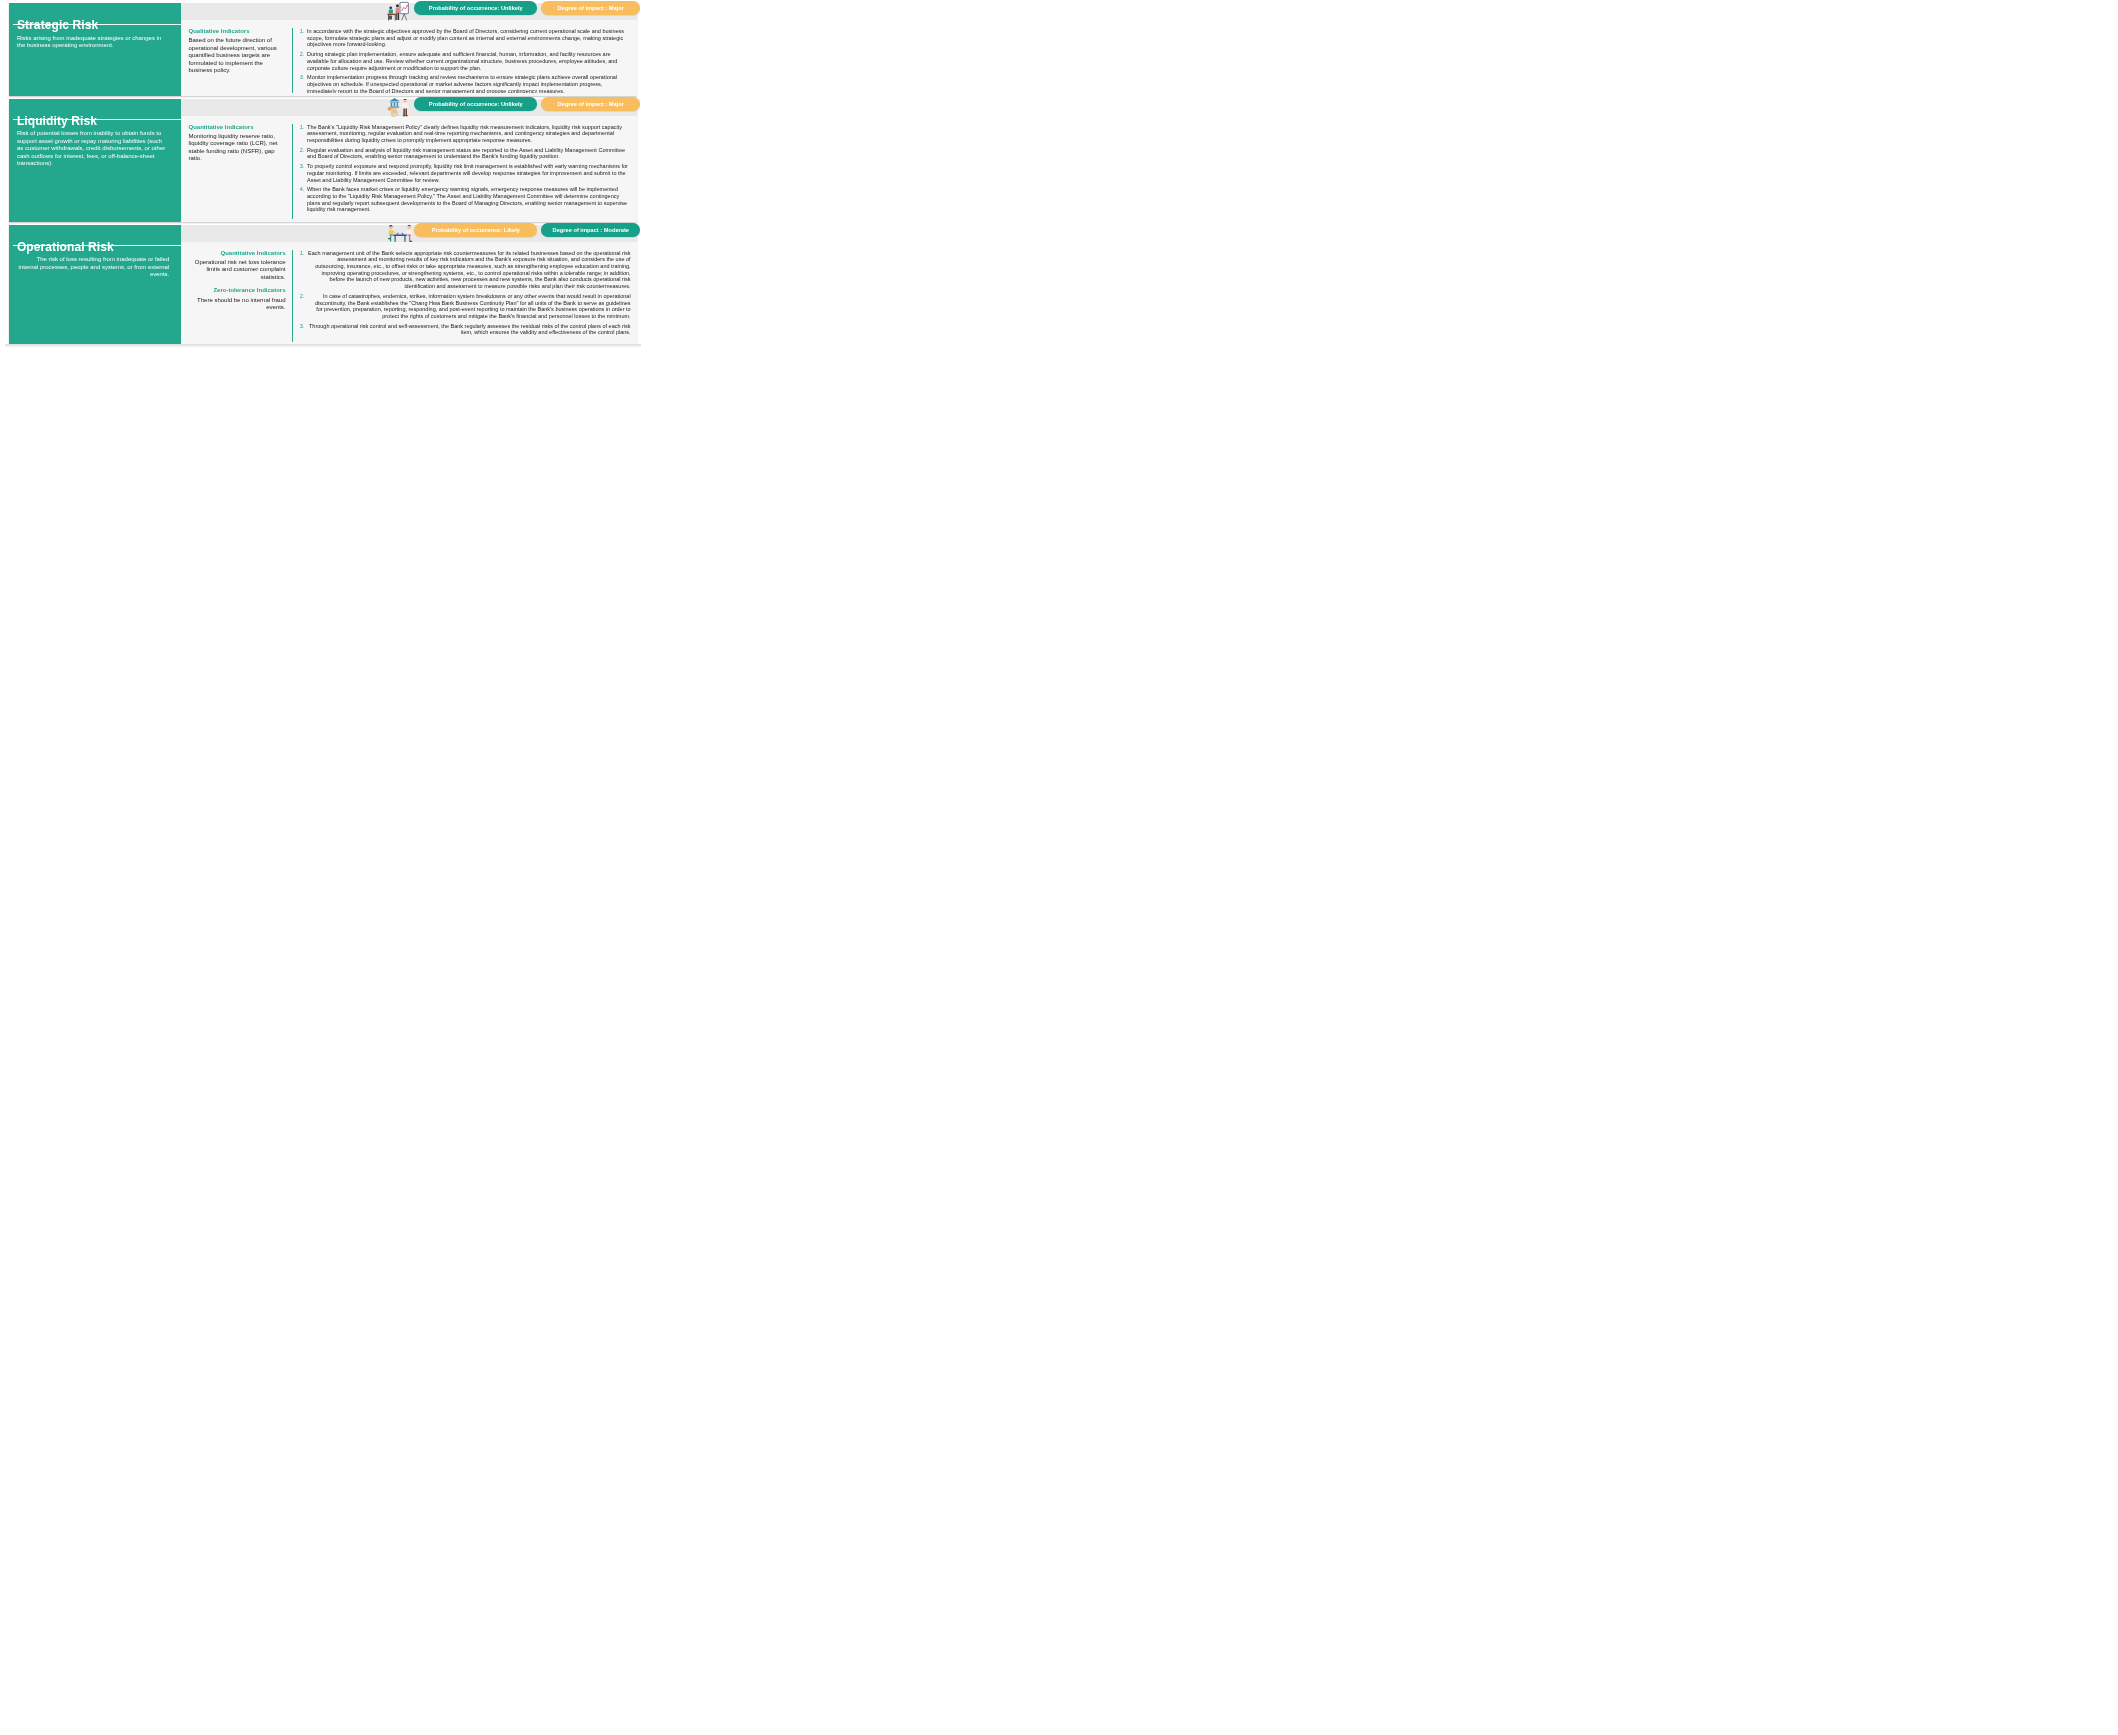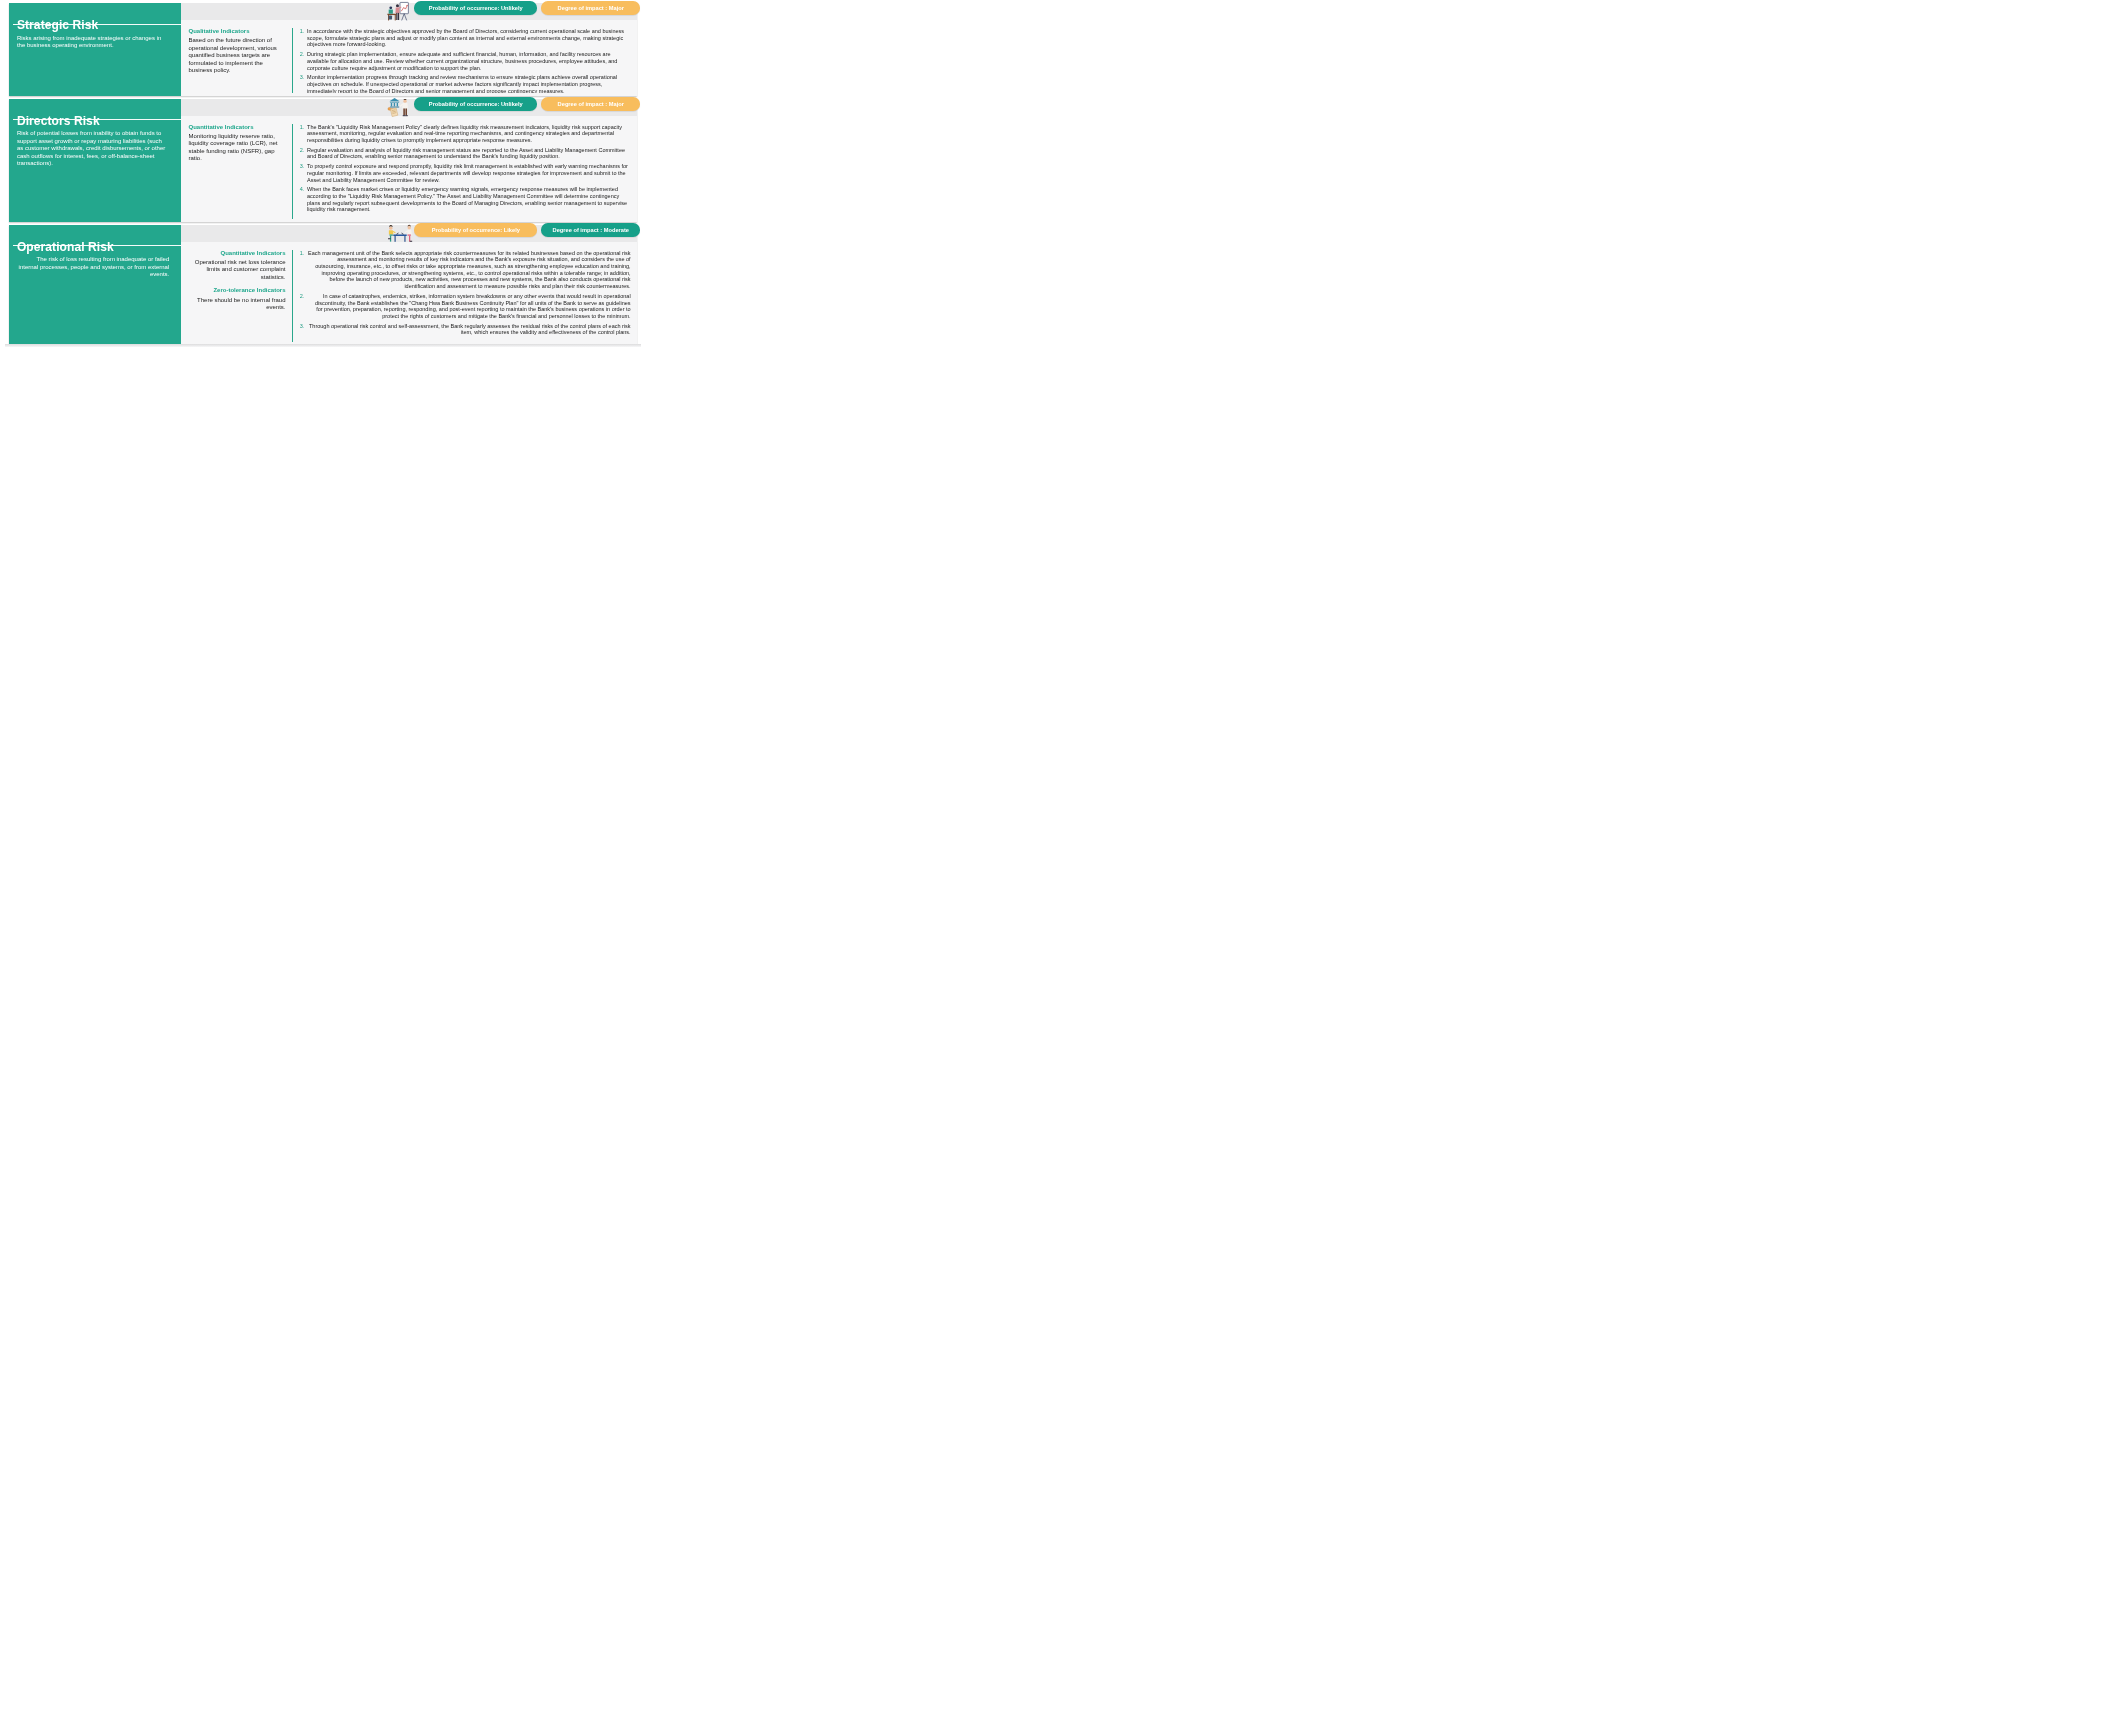--- a/index.html
+++ b/index.html
@@ -82,21 +82,21 @@
       <circle cx="9" cy="16" r="3.4" fill="#2E3B5E"></circle>
       <path d="M4 20 h10 v10 h-10z" fill="#2E9C87"></path>
       <rect x="4" y="34" width="8" height="10" rx="2" fill="#45576F"></rect>
     </svg>
     <div class="badge prob" style="background: rgb(22, 160, 137);">Probability of occurrence: Unlikely</div>
     <div class="badge impact" style="background: rgb(248, 189, 93);">Degree of impact : Major</div>
   </section>
 
   <section class="card card2">
     <div class="teal-panel">
-      <h2 class="risk-title">Directors Risk</h2>
+      <h2 class="risk-title">Liquidity Risk</h2>
       <div class="title-rule"></div>
       <p class="risk-desc">Risk of potential losses from inability to obtain funds to support asset growth or repay maturing liabilities (such as customer withdrawals, credit disbursements, or other cash outflows for interest, fees, or off-balance-sheet transactions).</p>
     </div>
     <div class="panel-right">
       <div class="strip"></div>
       <div class="content">
         <div class="indicators">
           <p class="ind-heading">Quantitative Indicators</p>
           <p class="ind-body">Monitoring liquidity reserve ratio, liquidity coverage ratio (LCR), net stable funding ratio (NSFR), gap ratio.</p>
         </div>

